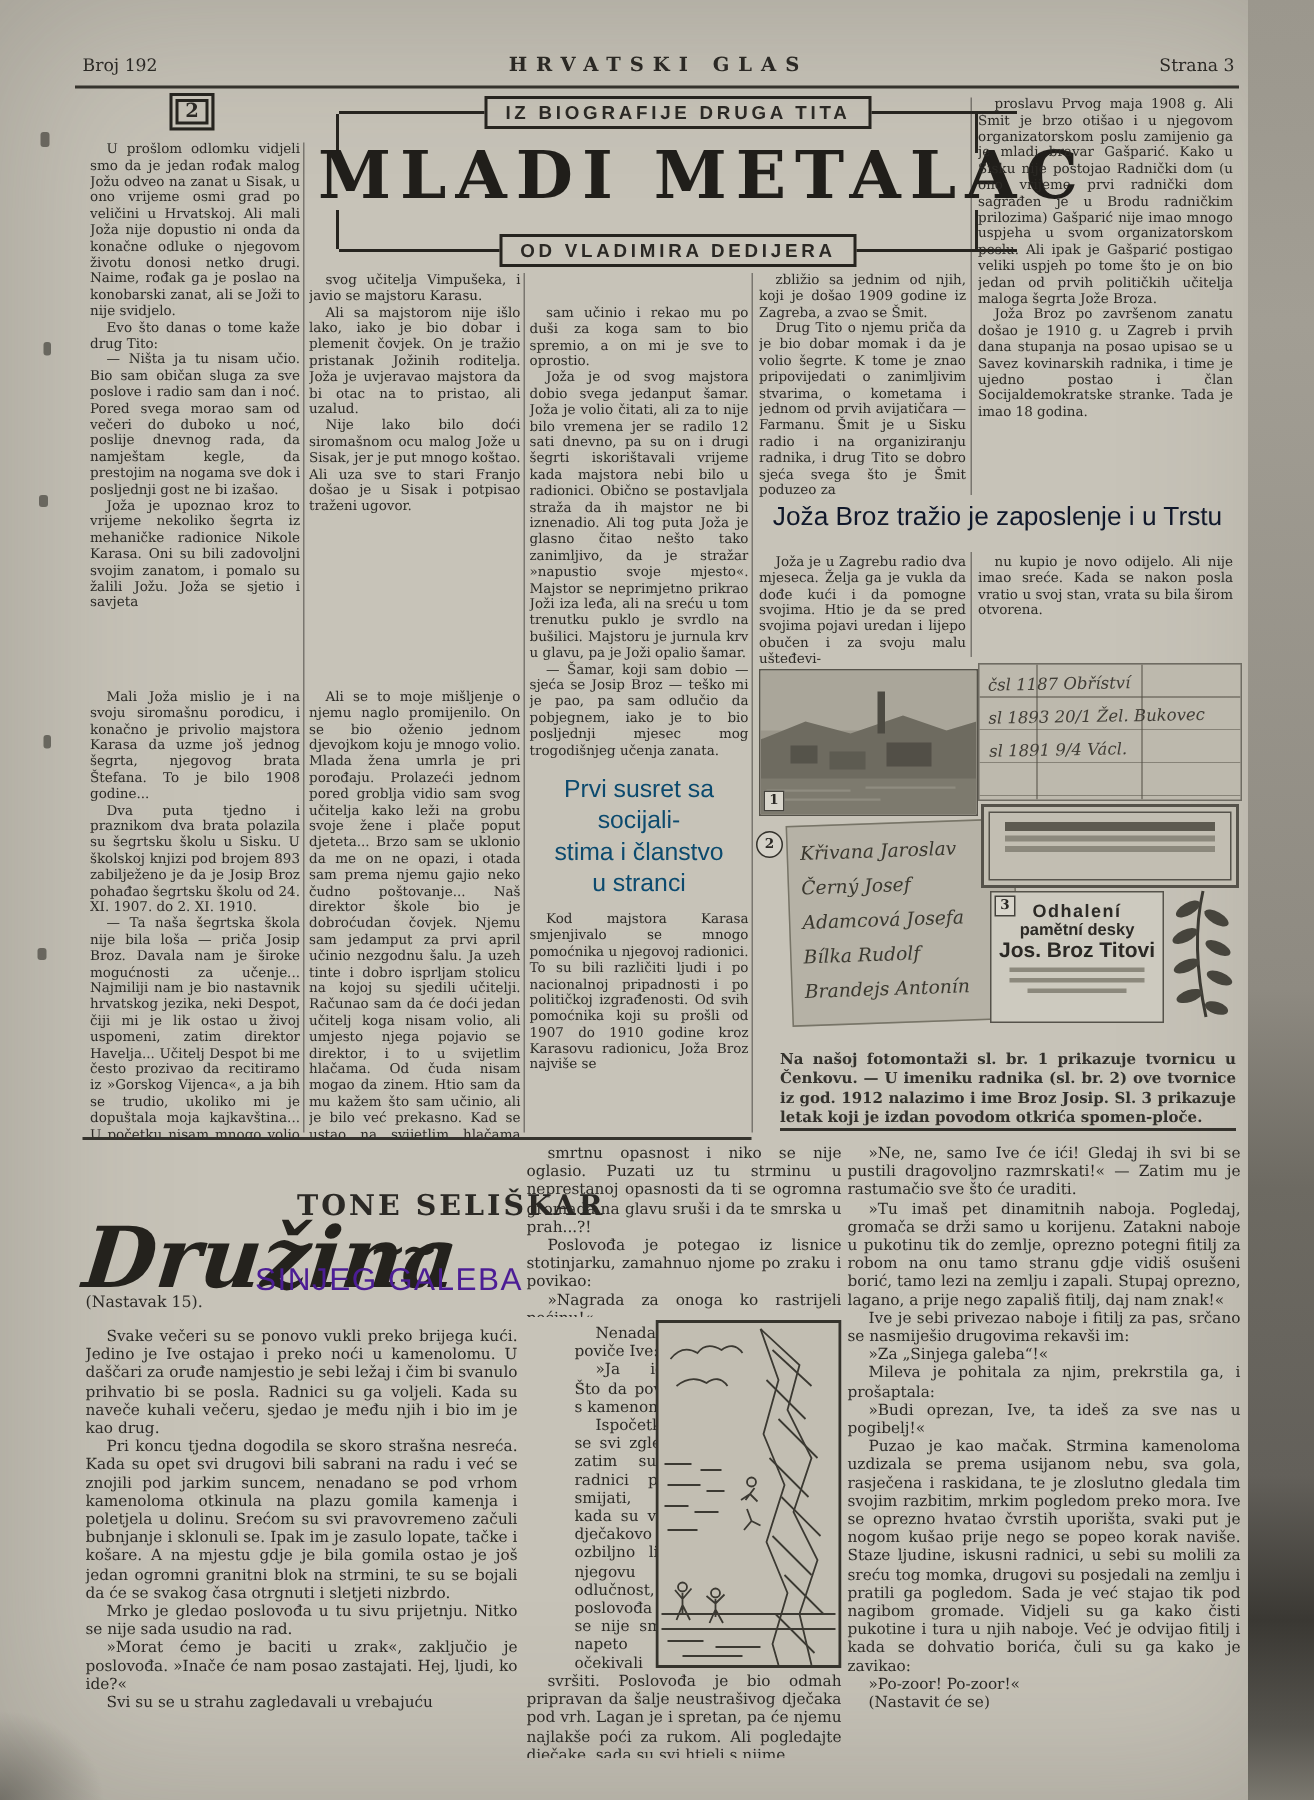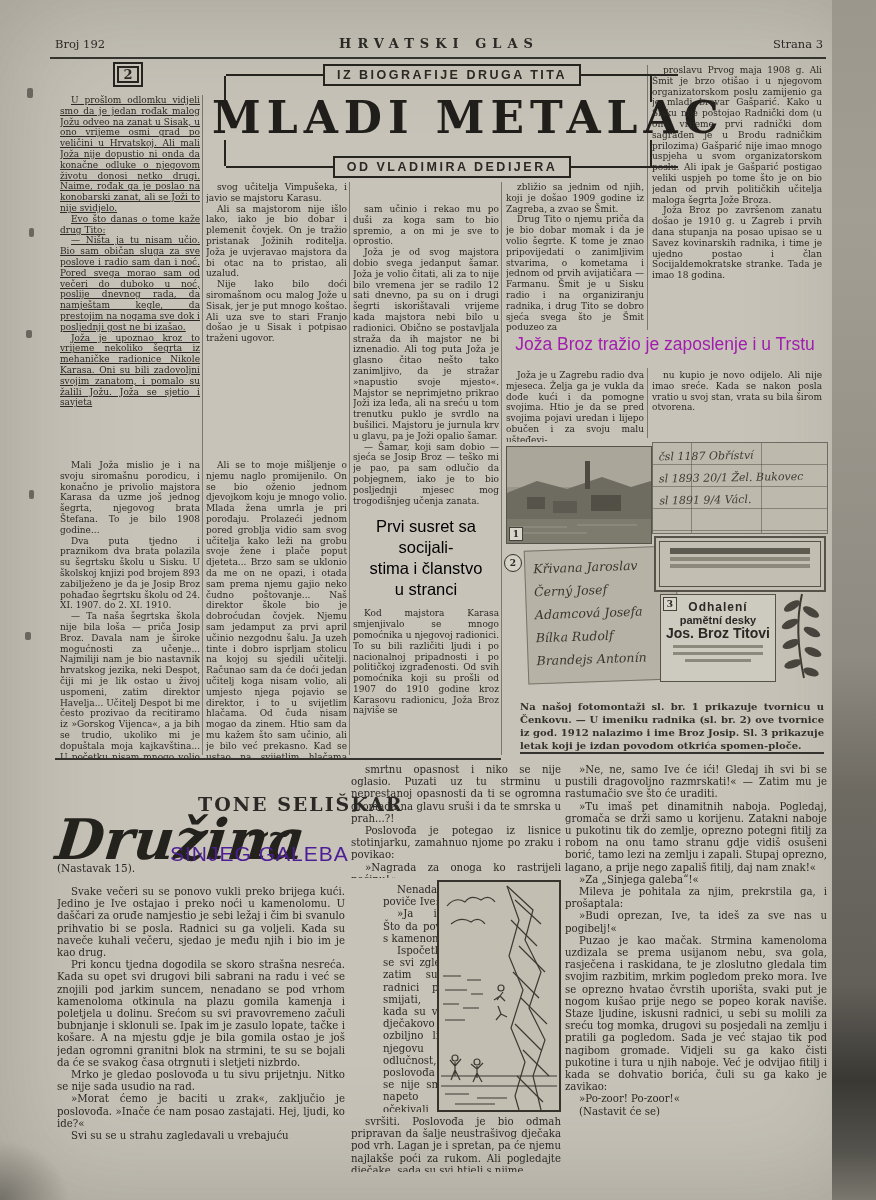--- a/index.html
+++ b/index.html
@@ -35,26 +35,26 @@
   .corner{position:absolute;width:12px;height:26px;border-color:#26241f;}
   .c-tl{left:12px;top:16px;border-left:2px solid #26241f;}
   .c-tr{right:12px;top:16px;border-right:2px solid #26241f;}
   .c-bl{left:12px;bottom:14px;border-left:2px solid #26241f;}
   .c-br{right:12px;bottom:14px;border-right:2px solid #26241f;}
   .big-title{position:absolute;top:32px;left:0;width:100%;text-align:left;
     font-size:44px;letter-spacing:6px;white-space:nowrap;color:#201e1a;font-weight:bold;}
   .kicker-top{top:4px;padding:0 14px;}
   .kicker-bottom{bottom:2px;padding:0 14px;}
   
-  .subhead{position:absolute;font-family:"Liberation Sans",sans-serif;color:#a21caf;
+  .subhead{position:absolute;font-family:"Liberation Sans",sans-serif;color:#0f172a;
     font-weight:normal;text-align:center;}
   .sh1{left:58px;top:428px;width:292px;font-size:16.5px;letter-spacing:-.2px;}
   .sh3{left:504px;top:334px;width:322px;font-size:17.5px;}
   .sh2{font-family:"Liberation Sans",sans-serif;font-size:16.5px;line-height:21px;
-       text-align:center;margin:10px 0 8px 0;color:#000000;}
+       text-align:center;margin:10px 0 8px 0;color:#0c4a6e;}
   .sh2 p{text-indent:0 !important;text-align:center !important;}
   .continuation{position:absolute;left:650px;top:453px;width:172px;text-align:center;font-size:9.5px;}
   
   .montage{position:absolute;left:504px;top:442px;width:322px;height:248px;}
   .photo1{position:absolute;left:2px;top:4px;width:144px;height:96px;border:1px solid #55524a;overflow:hidden;}
   .num-tag{position:absolute;background:#d8d5cb;border:1px solid #44423c;font-size:9px;
     width:12px;height:12px;display:flex;align-items:center;justify-content:center;font-weight:bold;}
   .ledger{position:absolute;left:148px;top:0;width:174px;height:90px;background:#bdb9ad;
     border:1px solid #6e6b62;overflow:hidden;}
   .ledger-grid{position:absolute;inset:0;
@@ -135,21 +135,21 @@
       <span class="kline"></span>
     </div>
   </div>
 
   <div class="vrule" style="left:202px;top:95px;height:660px;"></div>
   <div class="vrule" style="left:349px;top:182px;height:573px;"></div>
   <div class="vrule" style="left:501px;top:182px;height:573px;"></div>
   <div class="vrule" style="left:647px;top:65px;height:265px;"></div>
   <div class="vrule" style="left:647px;top:368px;height:70px;"></div>
 
-  <div class="art" style="left:60px;top:95px;width:140px;height:332px;text-decoration:underline;">
+  <div class="art" style="left:60px;top:95px;width:140px;height:332px;">
       <p>U prošlom odlomku vidjeli smo da je jedan rođak malog Jožu odveo na zanat u Sisak, u ono vrijeme osmi grad po veličini u Hrvatskoj. Ali mali Joža nije dopustio ni onda da konačne odluke o njegovom životu donosi netko drugi. Naime, rođak ga je poslao na konobarski zanat, ali se Joži to nije svidjelo.</p>
       <p>Evo što danas o tome kaže drug Tito:</p>
       <p>— Ništa ja tu nisam učio. Bio sam običan sluga za sve poslove i radio sam dan i noć. Pored svega morao sam od večeri do duboko u noć, poslije dnevnog rada, da namještam kegle, da prestojim na nogama sve dok i posljednji gost ne bi izašao.</p>
       <p>Joža je upoznao kroz to vrijeme nekoliko šegrta iz mehaničke radionice Nikole Karasa. Oni su bili zadovoljni svojim zanatom, i pomalo su žalili Jožu. Joža se sjetio i savjeta</p>
     </div>
   <div class="art" style="left:206px;top:182px;width:141px;height:244px;">
       <p>svog učitelja Vimpušeka, i javio se majstoru Karasu.</p>
       <p>Ali sa majstorom nije išlo lako, iako je bio dobar i plemenit čovjek. On je tražio pristanak Jožinih roditelja. Joža je uvjeravao majstora da bi otac na to pristao, ali uzalud.</p>
       <p>Nije lako bilo doći siromašnom ocu malog Jože u Sisak, jer je put mnogo koštao. Ali uza sve to stari Franjo došao je u Sisak i potpisao traženi ugovor.</p>
     </div>
@@ -317,20 +317,21 @@
   </div>
 
   <div class="story-text" style="left:351px;top:1116px;width:210px;height:56px;">
       <p>svršiti. Poslovođa je bio odmah pripravan da šalje neustrašivog dječaka pod vrh. Lagan je i spretan, pa će njemu najlakše poći za rukom. Ali pogledajte dječake, sada su svi htjeli s njime.</p>
     </div>
 
   <div class="story-text" style="left:565px;top:764px;width:262px;height:420px;overflow:visible;">
     <div>
         <p>»Ne, ne, samo Ive će ići! Gledaj ih svi bi se pustili dragovoljno razmrskati!« — Zatim mu je rastumačio sve što će uraditi.</p>
         <p>»Tu imaš pet dinamitnih naboja. Pogledaj, gromača se drži samo u korijenu. Zatakni naboje u pukotinu tik do zemlje, oprezno potegni fitilj za robom na onu tamo stranu gdje vidiš osušeni borić, tamo lezi na zemlju i zapali. Stupaj oprezno, lagano, a prije nego zapališ fitilj, daj nam znak!«</p>
+        <p>Ive je sebi privezao naboje i fitilj za pas, srčano se nasmiješio drugovima rekavši im:</p>
         <p>»Za „Sinjega galeba“!«</p>
         <p>Mileva je pohitala za njim, prekrstila ga, i prošaptala:</p>
         <p>»Budi oprezan, Ive, ta ideš za sve nas u pogibelj!«</p>
         <p>Puzao je kao mačak. Strmina kamenoloma uzdizala se prema usijanom nebu, sva gola, rasječena i raskidana, te je zloslutno gledala tim svojim razbitim, mrkim pogledom preko mora. Ive se oprezno hvatao čvrstih uporišta, svaki put je nogom kušao prije nego se popeo korak naviše. Staze ljudine, iskusni radnici, u sebi su molili za sreću tog momka, drugovi su posjedali na zemlju i pratili ga pogledom. Sada je već stajao tik pod nagibom gromade. Vidjeli su ga kako čisti pukotine i tura u njih naboje. Već je odvijao fitilj i kada se dohvatio borića, čuli su ga kako je zavikao:</p>
         <p>»Po-zoor! Po-zoor!«</p>
       </div>
     <p class="end-note">(Nastavit će se)</p>
   </div>
 
 </div>

